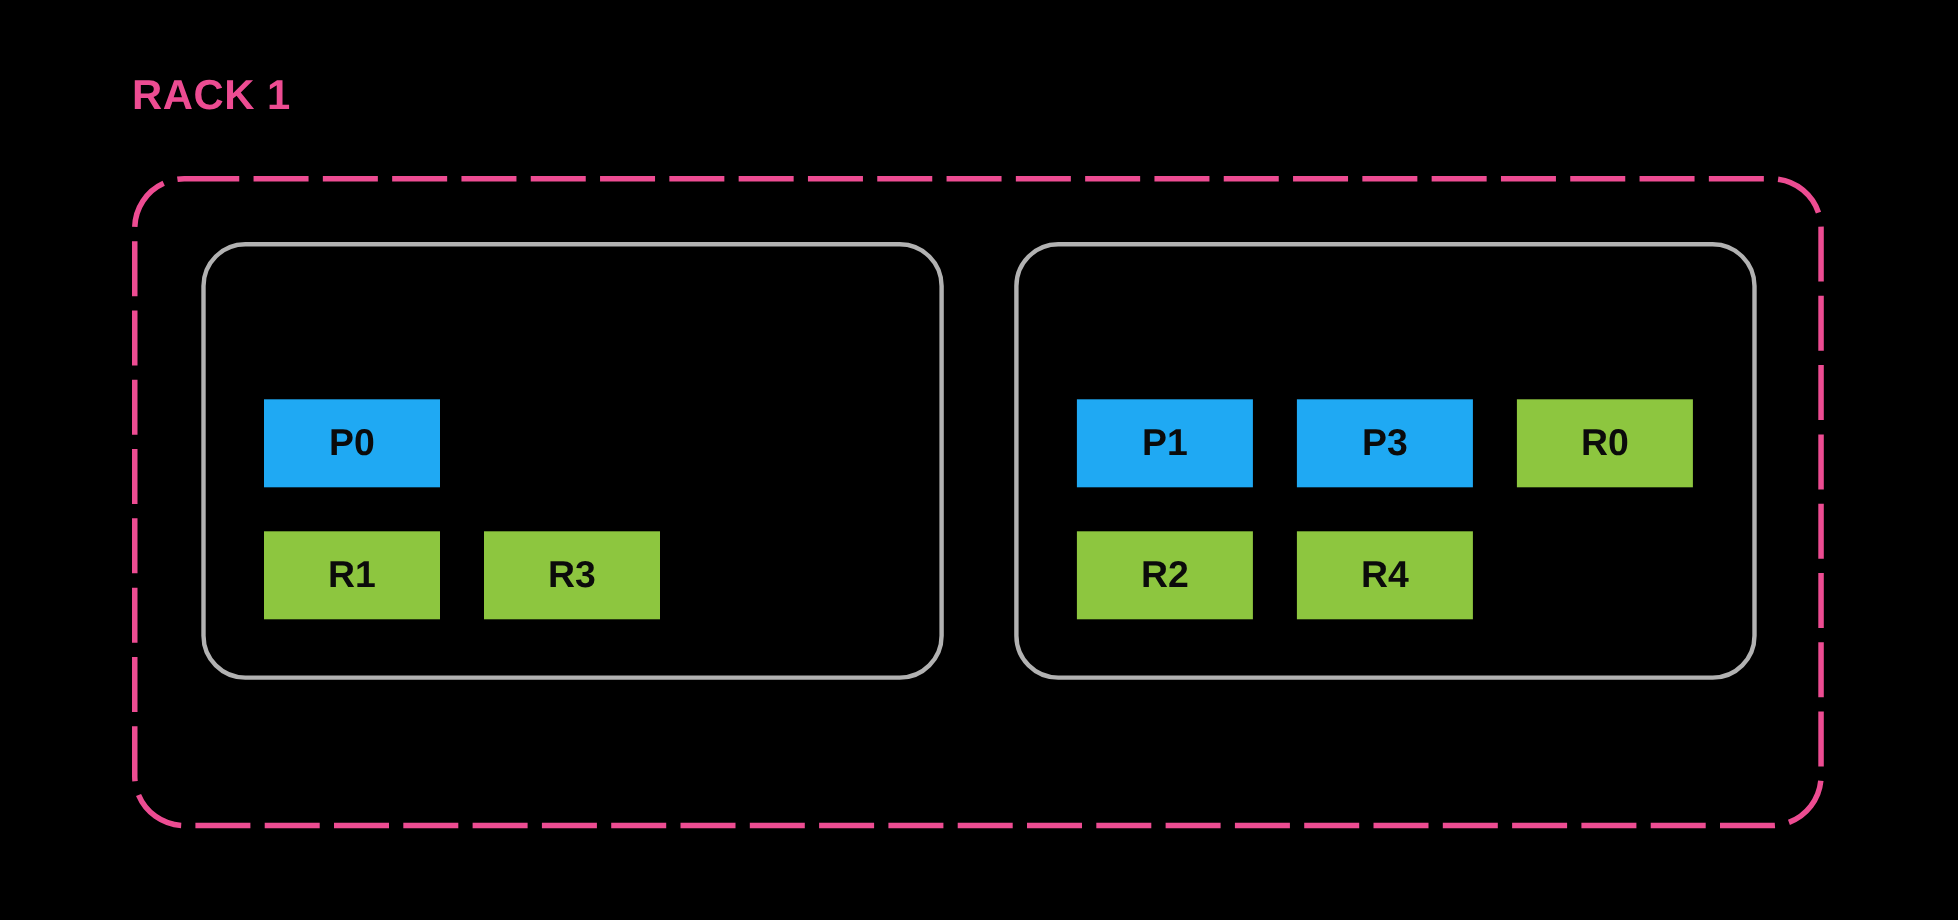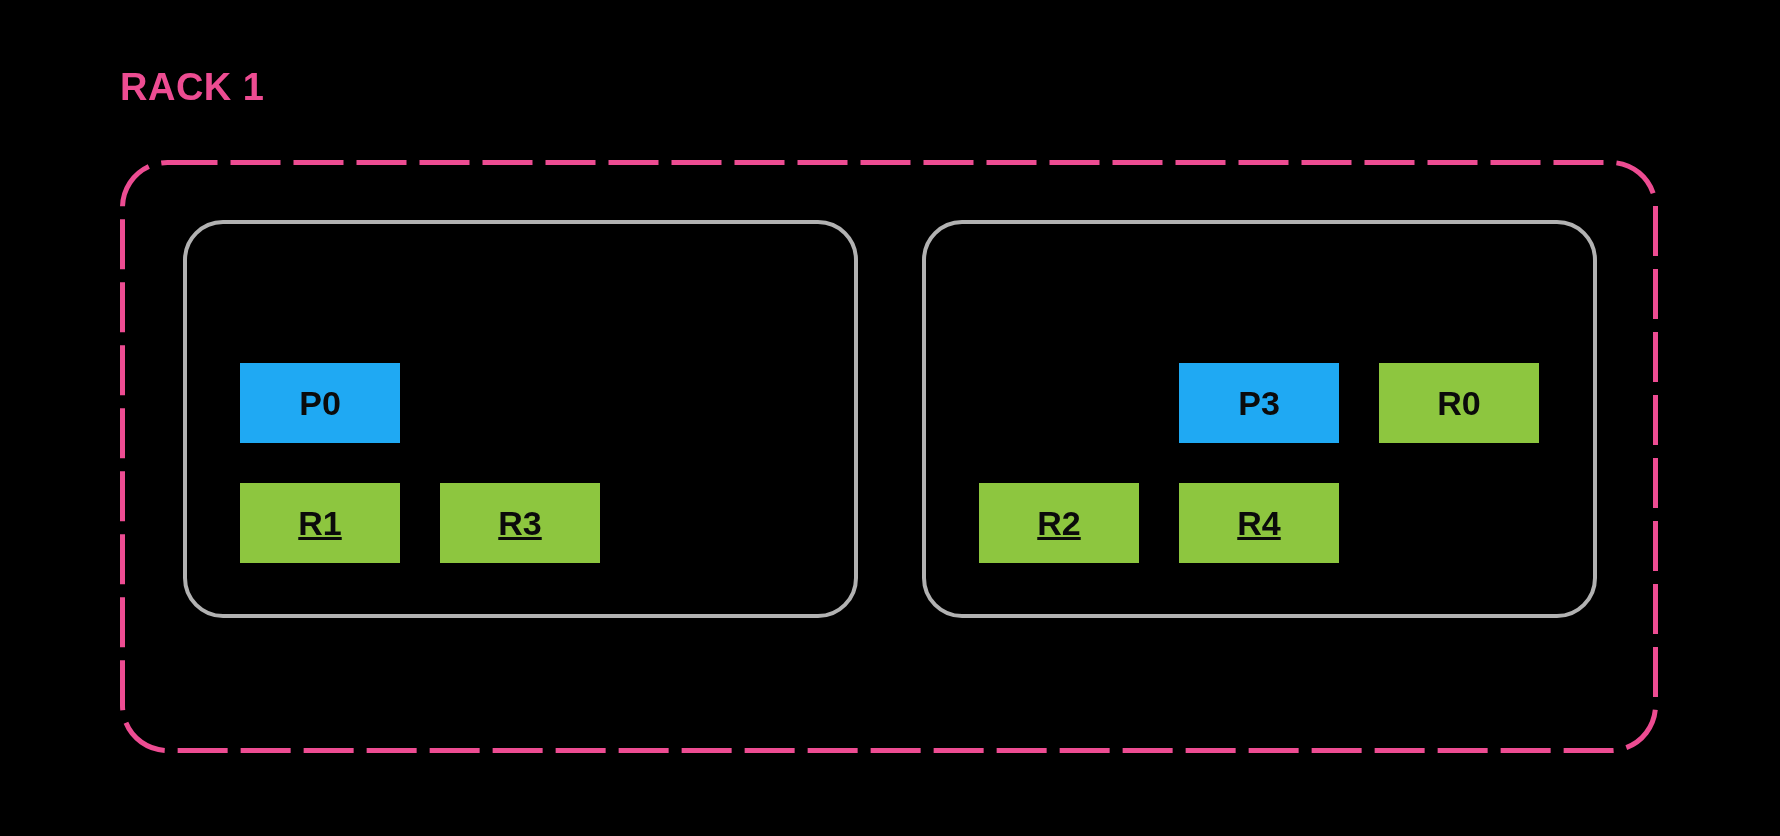--- a/index.html
+++ b/index.html
@@ -57,39 +57,40 @@
     font-size: 34px;
     font-weight: bold;
     color: var(--box-text, #0B0B0B);
   }
   .box.blue  { background: var(--prefill-blue, #1FA9F3); }
   .box.green { background: var(--replica-green, #8DC63F); }
   .c1 { left: 53px; }
   .c2 { left: 253px; }
   .c3 { left: 453px; }
   .r1 { top: 139px; }
-  .r2 { top: 259px; text-decoration: underline; }
+  .r2 { top: 259px; }
 </style>
 </head>
 <body>
 
 <div class="canvas">
 
   <svg class="rack-outline" width="1780" height="836" viewBox="0 0 1780 836" aria-hidden="true">
     <rect x="122.5" y="162.5" width="1533" height="588" rx="45"></rect>
   </svg>
 
   <div class="rack-label">RACK 1</div>
 
   <div class="node node-left">
     <div class="box blue c1 r1">P0</div>
     <div class="box green c1 r2">R1</div>
     <div class="box green c2 r2">R3</div>
   </div>
 
   <div class="node node-right">
+    <div class="box blue c1 r1">P1</div>
     <div class="box blue c2 r1">P3</div>
     <div class="box green c3 r1">R0</div>
     <div class="box green c1 r2">R2</div>
     <div class="box green c2 r2">R4</div>
   </div>
 
 </div>
 
 </body></html>

